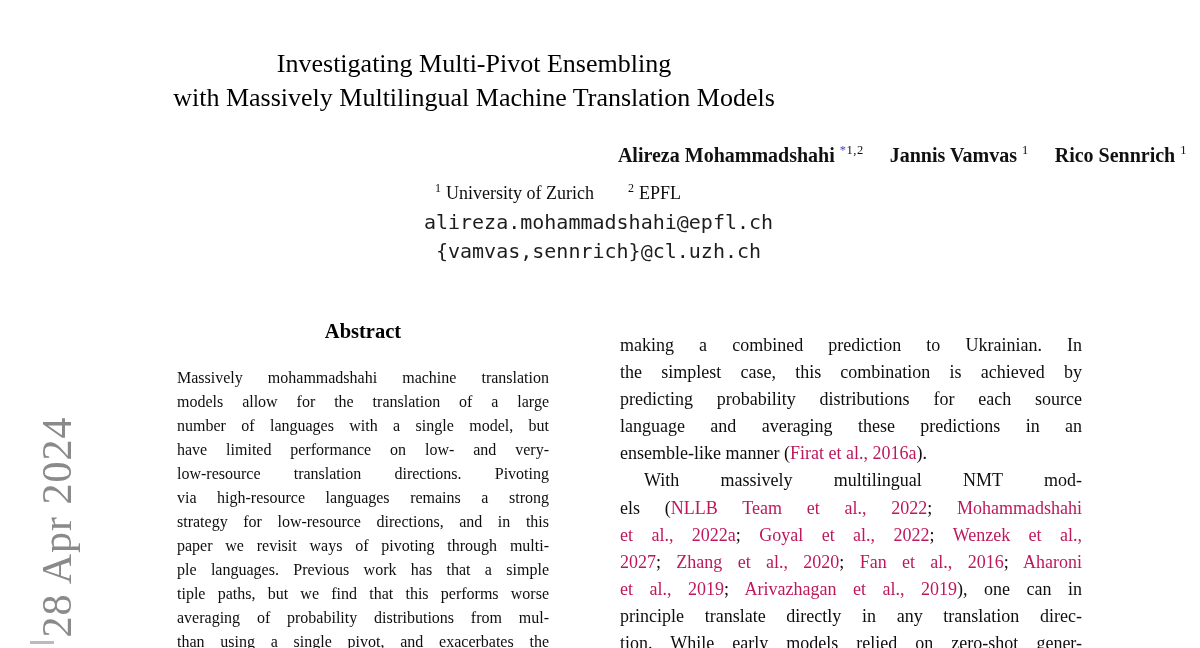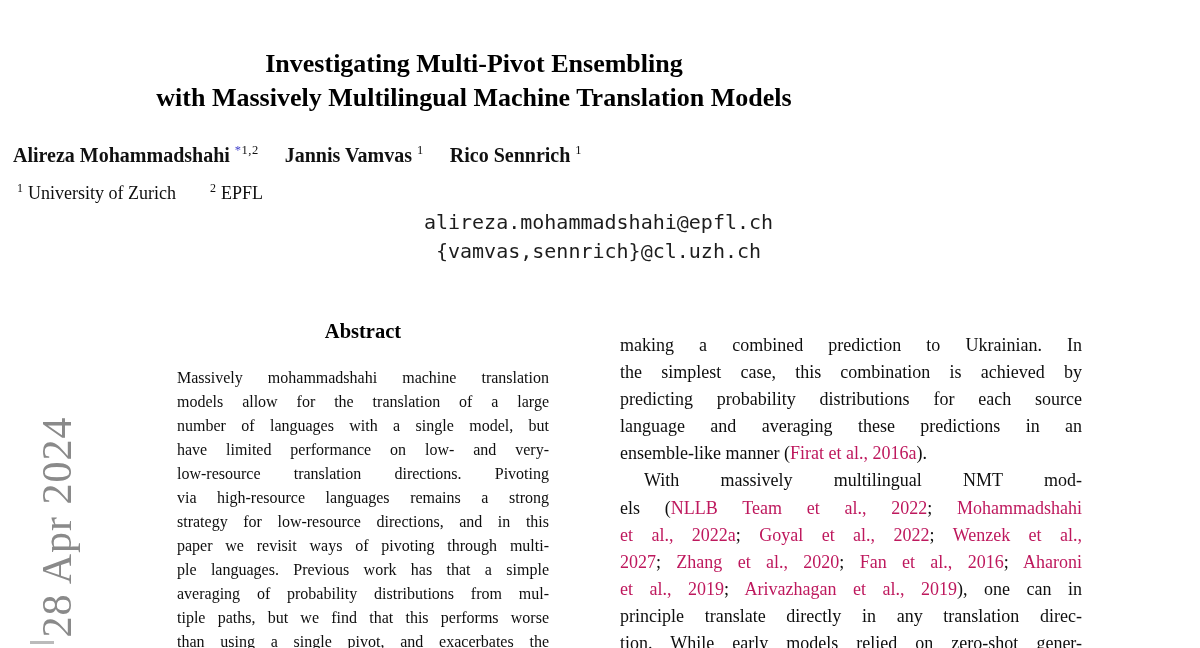--- a/index.html
+++ b/index.html
@@ -32,43 +32,44 @@
     left: 30px; top: 641px;
     width: 24px; height: 3px;
     background: #bbbbbb;
   }
 
   
   .title {
     position: absolute;
     top: 47px; left: 0; width: 948px;
     text-align: center;
-    font-weight: bold;
+    font-weight: normal;
     font-size: 26px;
     line-height: 34px;
     color: #000000;
   }
 
   
   .authors {
     position: absolute;
     top: 143px; left: 0; width: 1200px;
-    text-align: left;
+    text-align: right;
     font-size: 20px;
     font-weight: bold;
     color: #111111;
   }
   .author { margin: 0 13px; white-space: nowrap; }
   .author sup { font-weight: normal; font-size: 12.5px; margin-left: 5px; letter-spacing: 0.5px; }
   .marker { color: #4040cc; }
 
   
   .affils {
     position: absolute;
     top: 181px; left: 0; width: 1116px;
+    text-align: center;
     font-size: 18px;
   }
   .affil { margin: 0 17px; white-space: nowrap; }
   .affil sup { font-size: 12px; margin-right: 5px; }
 
   
   .email {
     position: absolute;
     left: 0; width: 1197px;
     text-align: center;
@@ -133,22 +134,22 @@
   <div class="abs-body">
       <div class="jline">Massively mohammadshahi machine translation</div>
       <div class="jline">models allow for the translation of a large</div>
       <div class="jline">number of languages with a single model, but</div>
       <div class="jline">have limited performance on low- and very-</div>
       <div class="jline">low-resource translation directions. Pivoting</div>
       <div class="jline">via high-resource languages remains a strong</div>
       <div class="jline">strategy for low-resource directions, and in this</div>
       <div class="jline">paper we revisit ways of pivoting through multi-</div>
       <div class="jline">ple languages. Previous work has that a simple</div>
+      <div class="jline">tiple paths, but we find that this performs worse</div>
       <div class="jline">averaging of probability distributions from mul-</div>
-      <div class="jline">tiple paths, but we find that this performs worse</div>
       <div class="jline">than using a single pivot, and exacerbates the</div>
     </div>
 
   <div class="col-right">
       <div class="jline"><span>making a combined prediction to Ukrainian. In</span></div>
       <div class="jline"><span>the simplest case, this combination is achieved by</span></div>
       <div class="jline"><span>predicting probability distributions for each source</span></div>
       <div class="jline"><span>language and averaging these predictions in an</span></div>
       <div class="jline noj"><span>ensemble-like manner (</span><span class="cite">Firat et al., 2016a</span><span>).</span></div>
       <div class="jline ind"><span>With massively multilingual NMT mod-</span></div>

